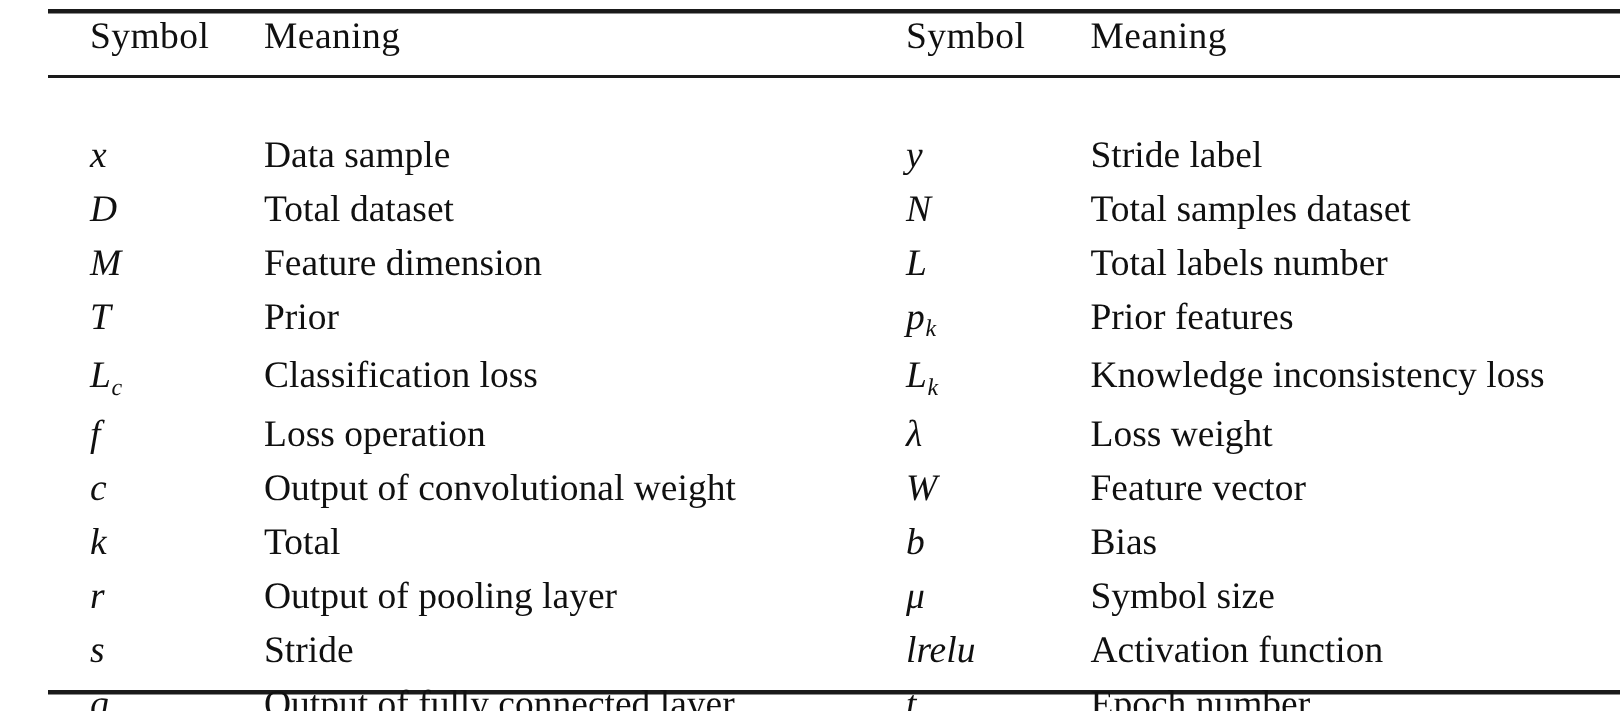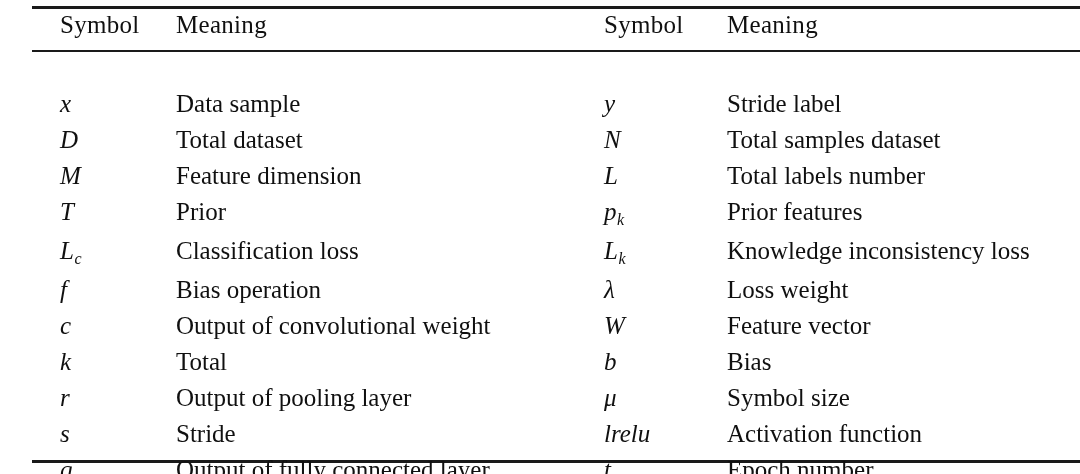--- a/index.html
+++ b/index.html
@@ -155,21 +155,21 @@
           <td class="mean pad-r">Prior features</td>
         </tr>
         <tr>
           <td class="sym pad-l"><span>L</span><span class="sub">c</span></td>
           <td class="mean pad-m">Classification loss</td>
           <td class="sym pad-r"><span>L</span><span class="sub">k</span></td>
           <td class="mean pad-r">Knowledge inconsistency loss</td>
         </tr>
         <tr>
           <td class="sym pad-l"><span>f</span></td>
-          <td class="mean pad-m">Bias operation</td>
+          <td class="mean pad-m">Loss operation</td>
           <td class="sym pad-r"><span class="greek">λ</span></td>
           <td class="mean pad-r">Loss weight</td>
         </tr>
         <tr>
           <td class="sym pad-l"><span>c</span></td>
           <td class="mean pad-m">Output of convolutional weight</td>
           <td class="sym pad-r"><span>W</span></td>
           <td class="mean pad-r">Feature vector</td>
         </tr>
         <tr>

